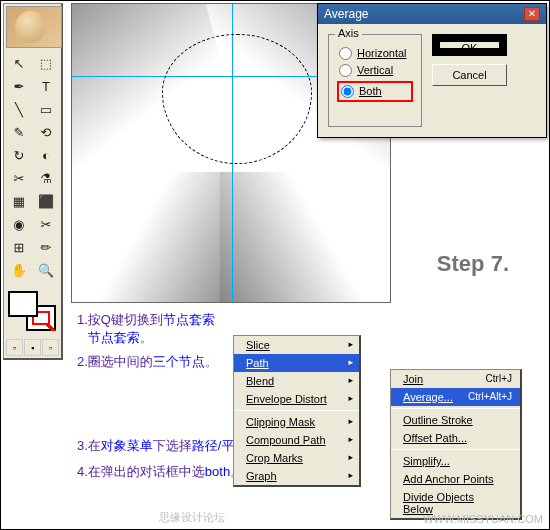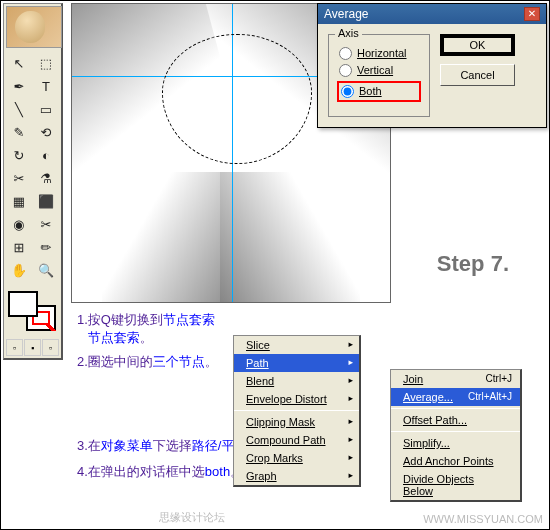--- a/index.html
+++ b/index.html
@@ -24,28 +24,28 @@
 .shape3{position:absolute;left:30px;bottom:-30px;width:140px;height:160px;background:linear-gradient(300deg,#777 0%,#fff 70%)}
 .shape4{position:absolute;right:30px;bottom:-30px;width:140px;height:160px;background:linear-gradient(60deg,#777 0%,#fff 70%)}
 .guide-h{position:absolute;left:0;right:0;top:72px;height:1px;background:#00aaff}
 .guide-v{position:absolute;top:0;bottom:0;left:160px;width:1px;background:#00aaff}
 .lasso{position:absolute;left:90px;top:30px;width:150px;height:130px;border:1px dashed #000;border-radius:50% 50% 50% 50%/45% 45% 55% 55%}
 
 .dialog{position:absolute;right:2px;top:2px;width:230px;background:#ece9d8;border:1px solid #000;box-shadow:2px 2px 4px rgba(0,0,0,.3)}
 .titlebar{background:linear-gradient(#3a6ea5,#2a5a95);color:#fff;padding:3px 6px;font-size:12px;display:flex;justify-content:space-between;}
 .close{width:16px;height:14px;background:#d4503c;border:1px solid #a03525;color:#fff;font-size:10px;line-height:12px;text-align:center;cursor:pointer}
 .dlg-body{padding:10px;display:flex;gap:10px}
-.axis-group{border:1px solid #888;padding:8px 10px 12px;position:relative;width:102px}
+.axis-group{border:1px solid #888;padding:8px 10px 22px;position:relative;width:94px}
 .axis-group .legend{position:absolute;top:-8px;left:6px;background:#ece9d8;padding:0 3px;font-size:11px}
 .radio-row{display:flex;align-items:flex-start;gap:5px;margin:4px 0;font-size:11px}
 .radio-row input{margin:0}
 .radio-row.sel{border:2px solid red;padding:2px;margin:2px -2px}
 .dlg-btns{display:flex;flex-direction:column;gap:8px}
 .dlg-btn{width:75px;height:22px;background:#ece9d8;border:1px solid #555;border-top-color:#fff;border-left-color:#fff;font-size:11px;cursor:pointer}
-.dlg-btn.ok{border:4px solid #000000}
+.dlg-btn.ok{border:8px solid #000000}
 
 .step{position:absolute;right:40px;top:250px;color:#737373;font-weight:bold;font-size:22px;font-family:Arial}
 
 .instr{position:absolute;left:76px;font-size:13px;line-height:1.4}
 .i1{top:310px}
 .i2{top:352px}
 .i3{top:436px}
 .i4{top:462px}
 .red{color:#4c1d95}
 .blue{color:#0000ff}
@@ -167,20 +167,21 @@
   <div class="mi has-sub"><span class="u">Clipping Mask</span></div>
   <div class="mi has-sub"><span class="u">Compound Path</span></div>
   <div class="mi has-sub"><span class="u">Crop Marks</span></div>
   <div class="mi has-sub"><span class="u">Graph</span></div>
 </div>
 
 <div class="submenu">
   <div class="mi"><span class="u">Join</span><span class="shortcut">Ctrl+J</span></div>
   <div class="mi hl"><span class="u">Average...</span><span class="shortcut">Ctrl+Alt+J</span></div>
   <div class="sep"></div>
+  <div class="mi"><span class="u">Outline Stroke</span></div>
   <div class="mi"><span class="u">Offset Path...</span></div>
   <div class="sep"></div>
   <div class="mi"><span class="u">Simplify...</span></div>
   <div class="mi"><span class="u">Add Anchor Points</span></div>
   <div class="mi"><span class="u">Divide Objects Below</span></div>
 </div>
 
 <div class="wm wm1">思缘设计论坛</div>
 <div class="wm wm2">WWW.MISSYUAN.COM</div>
 

